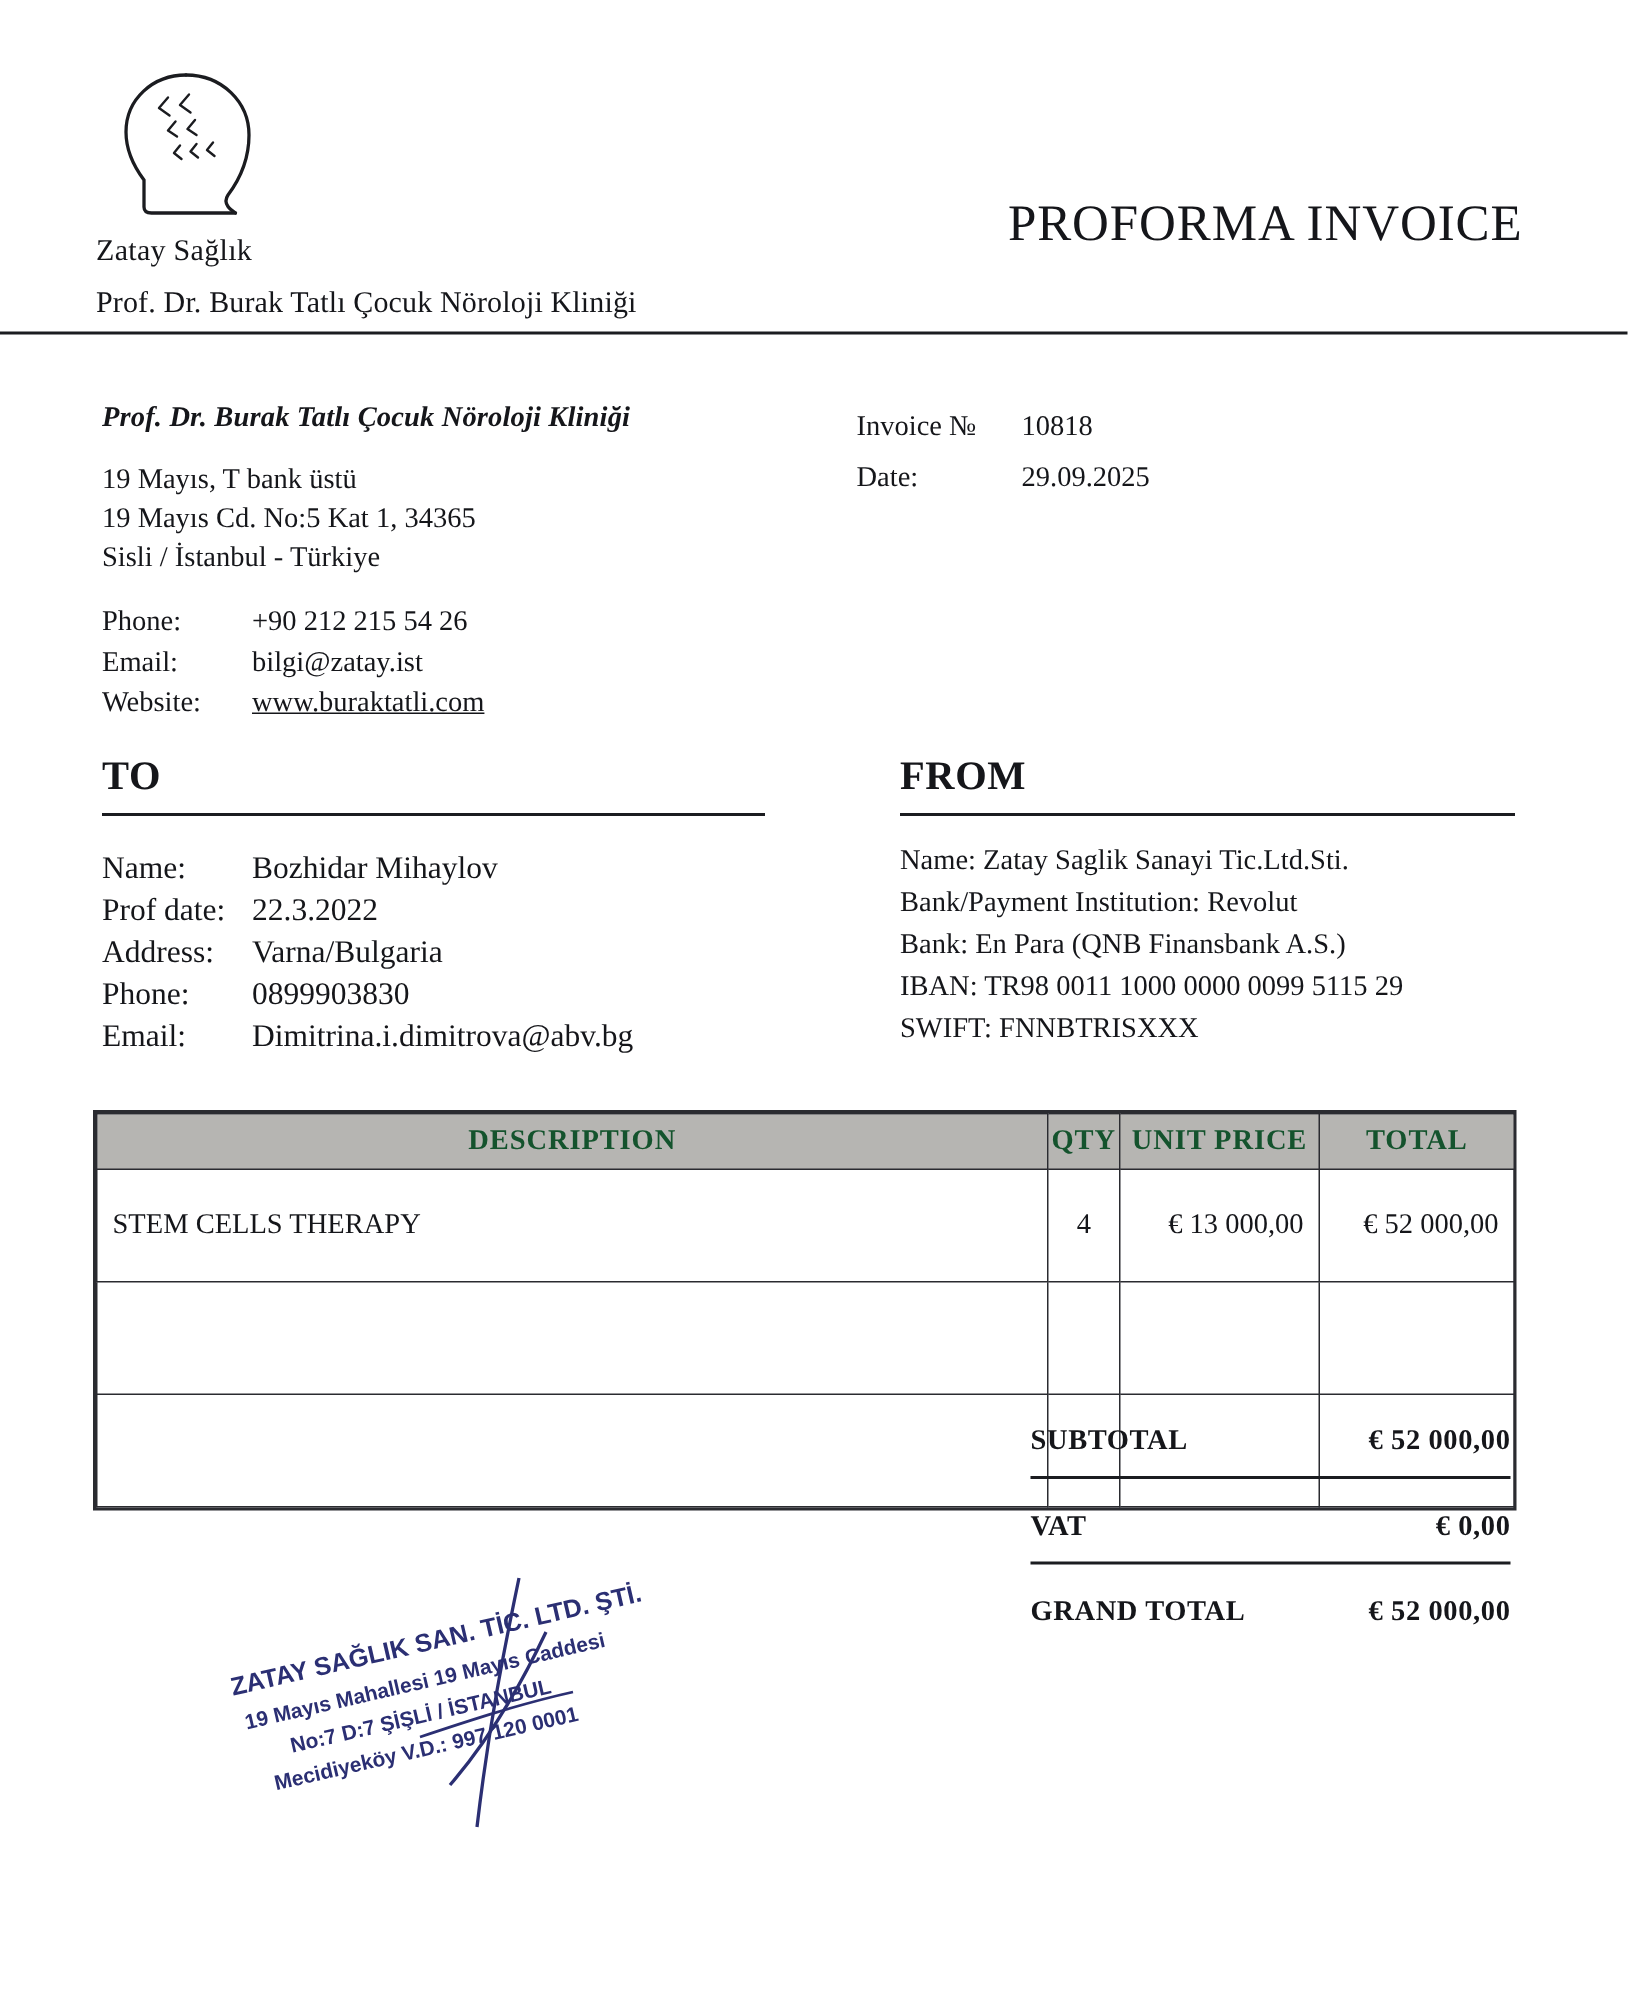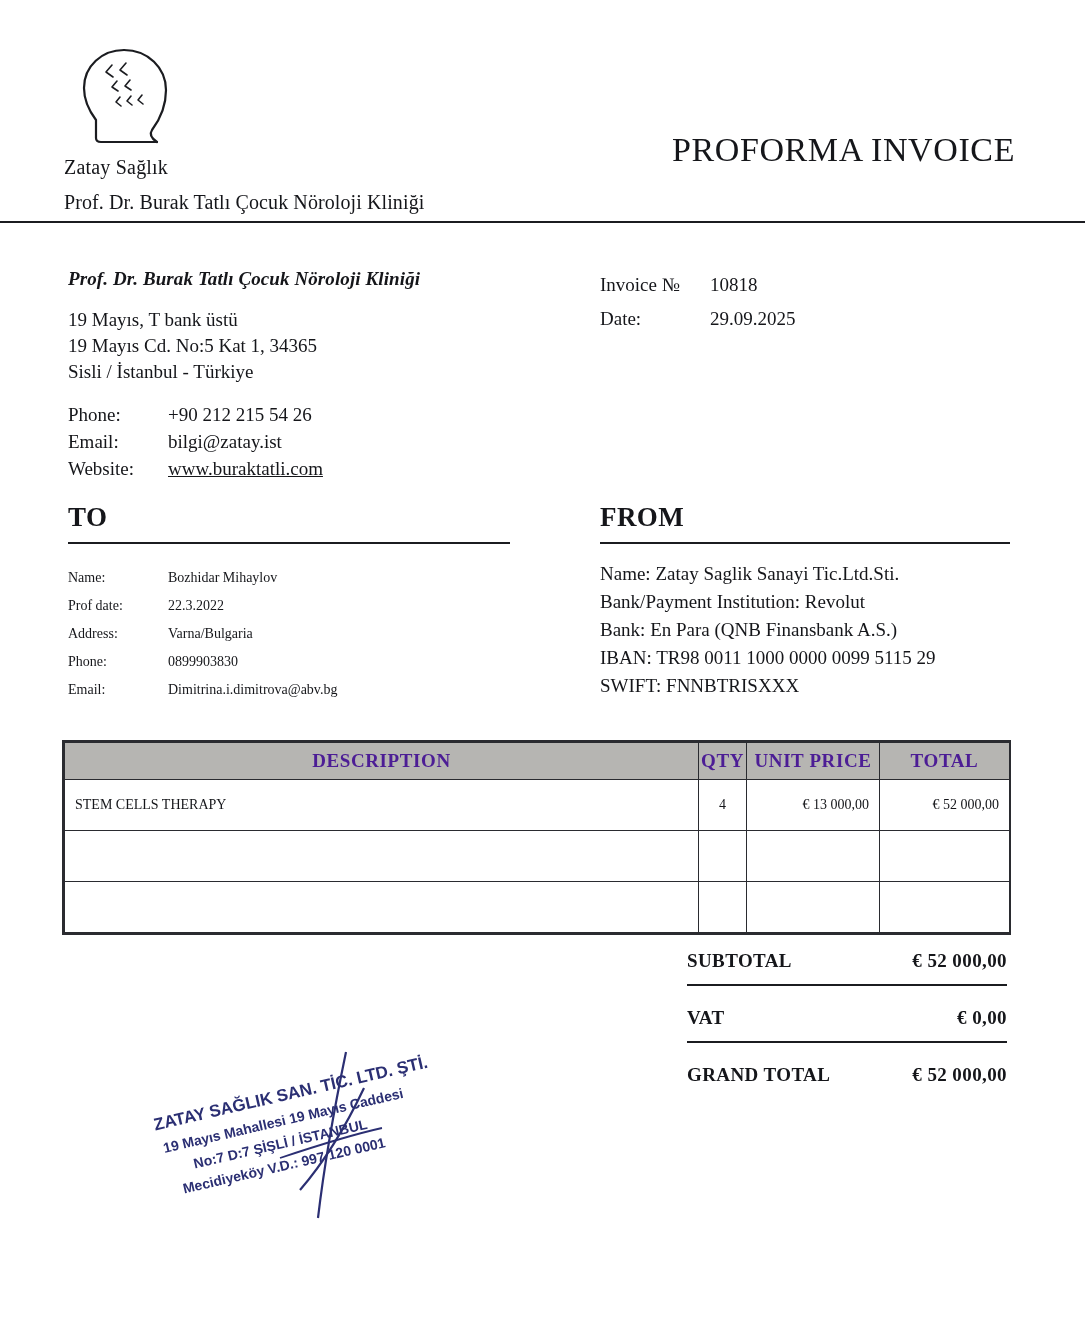--- a/index.html
+++ b/index.html
@@ -100,21 +100,21 @@
   .contact-row .v {
     flex: 1;
   }
   .contact-row .v.link {
     text-decoration: underline;
   }
 
   
   .meta {
     position: absolute;
-    left: 600px;
+    left: 571px;
     top: 268px;
     width: 420px;
   }
   .meta-row {
     display: flex;
     font-size: 19px;
     line-height: 34px;
   }
   .meta-row .k { width: 110px; flex: 0 0 110px; }
   .meta-row .v { flex: 1; }
@@ -137,21 +137,21 @@
     font-weight: bold;
     letter-spacing: .4px;
     padding-bottom: 9px;
     border-bottom: 2px solid #1b1c20;
   }
   .to-rows {
     margin-top: 20px;
   }
   .to-row {
     display: flex;
-    font-size: 14px;
+    font-size: 21px;
     line-height: 28px;
   }
   .to-row .k { width: 100px; flex: 0 0 100px; }
   .to-row .v { flex: 1; }
   .from-rows {
     margin-top: 16px;
   }
   .from-line {
     font-size: 19px;
     line-height: 28px;
@@ -166,33 +166,33 @@
     border: 2px solid #2a2b30;
     border-collapse: collapse;
   }
   .items table {
     width: 100%;
     border-collapse: collapse;
     table-layout: fixed;
   }
   .items th {
     background: #b6b5b2;
-    color: #4c1d95;
+    color: #14532d;
     font-size: 19px;
     font-weight: bold;
     letter-spacing: .6px;
     height: 34px;
     border: 1px solid #2a2b30;
     text-align: center;
   }
   .items td {
-    font-size: 14px;
+    font-size: 19px;
     height: 42px;
     border: 1px solid #2a2b30;
-    padding: 4px 10px;
+    padding: 16px 10px;
   }
   .col-desc { width: 634px; }
   .col-qty { width: 48px; }
   .col-unit { width: 133px; }
   .col-total { width: 130px; }
   td.c-desc { text-align: left; }
   td.c-qty { text-align: center; }
   td.c-unit { text-align: right; }
   td.c-total { text-align: right; }
   tr.empty td { height: 42px; }

